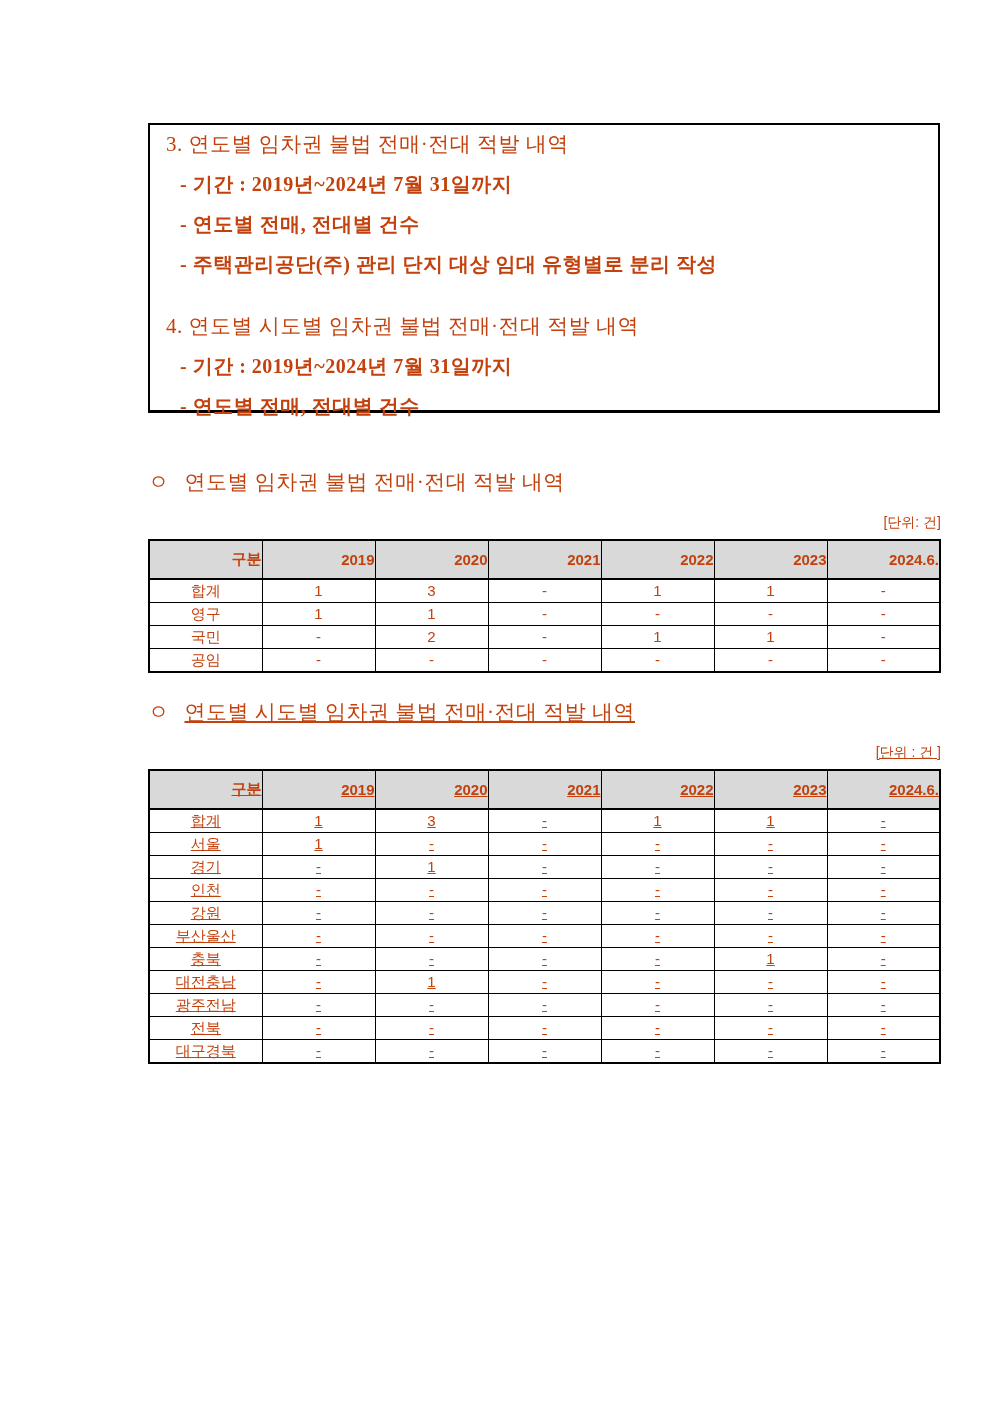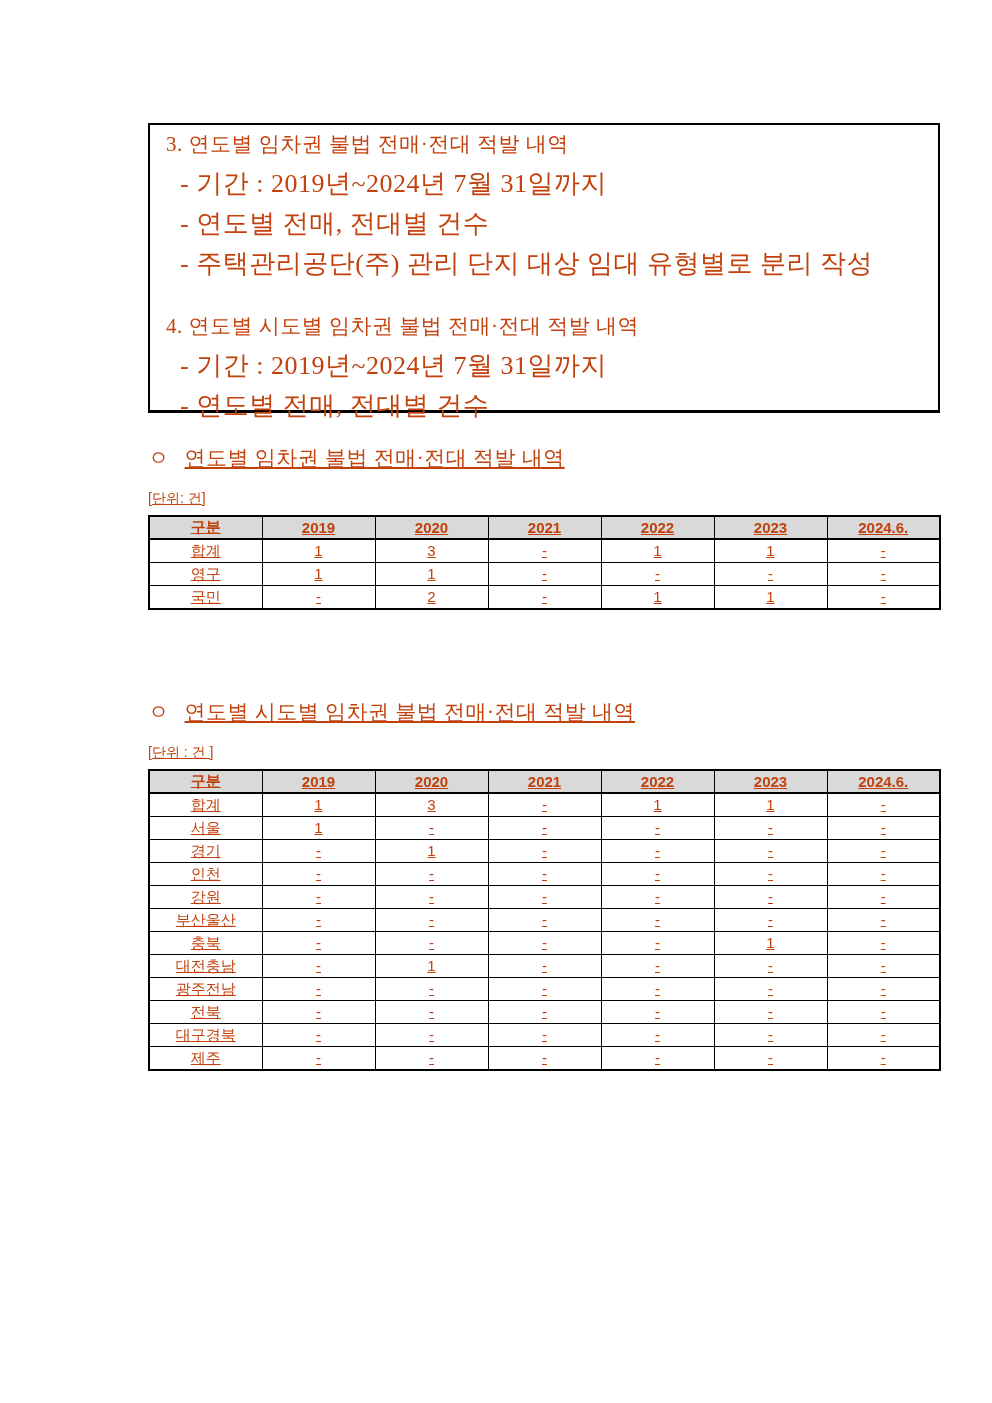--- a/index.html
+++ b/index.html
@@ -26,51 +26,53 @@
     border-bottom-width: 3px;
     padding: 4px 16px;
     background: #ffffff;
   }
   .box-title {
     font-size: 21px;
     line-height: 30px;
     letter-spacing: 0.5px;
   }
   .box-line {
-    font-size: 26px;
+    font-size: 20px;
     line-height: 30px;
     margin-top: 10px;
     margin-left: 14px;
     letter-spacing: 0.5px;
+    font-weight: bold;
   }
   .box-item + .box-item { margin-top: 32px; }
 
   
   .section {
     position: absolute;
     left: 100px;
     width: 793px;
   }
-  .section-1 { top: 444px; text-decoration: underline; }
+  .section-1 { top: 468px; }
   .section-2 { top: 698px; text-decoration: underline; }
   .heading {
     font-size: 21px;
     line-height: 28px;
     letter-spacing: 0.5px;
     white-space: nowrap;
   }
   .heading .bullet {
     display: inline-block;
     margin-right: 15px;
   }
   .unit {
     margin-top: 17px;
     font-family: "Liberation Sans", "DejaVu Sans", sans-serif;
     font-size: 14px;
     line-height: 18px;
+    text-align: right;
   }
 
   
   table {
     margin-top: 8px;
     width: 793px;
     table-layout: fixed;
     border-collapse: collapse;
     border: 2px solid #000000;
     font-family: "Liberation Sans", "DejaVu Sans", sans-serif;
@@ -78,22 +80,23 @@
   th, td {
     border: 1px solid #000000;
     text-align: center;
     vertical-align: middle;
     font-size: 15px;
     padding: 0;
   }
   thead th {
     background: #d9d9d9;
     font-weight: bold;
-    height: 23px;
+    height: 39px;
     border-bottom: 2px solid #000000;
+    text-align: right;
   }
   tbody td {
     height: 22px;
     line-height: 22px;
     font-weight: normal;
   }
 </style>
 </head>
 <body>
 
@@ -151,20 +154,29 @@
           </tr>
           <tr>
             <td>국민</td>
             <td>-</td>
             <td>2</td>
             <td>-</td>
             <td>1</td>
             <td>1</td>
             <td>-</td>
           </tr>
+          <tr>
+            <td>공임</td>
+            <td>-</td>
+            <td>-</td>
+            <td>-</td>
+            <td>-</td>
+            <td>-</td>
+            <td>-</td>
+          </tr>
         </tbody>
     </table>
   </div>
 
   <div class="section section-2">
     <div class="heading">
       <span class="bullet">ㅇ</span><span>연도별 시도별 임차권 불법 전매·전대 적발 내역</span>
     </div>
     <div class="unit">[단위 : 건 ]</div>
     <table>
@@ -272,26 +284,17 @@
           </tr>
           <tr>
             <td>대구경북</td>
             <td>-</td>
             <td>-</td>
             <td>-</td>
             <td>-</td>
             <td>-</td>
             <td>-</td>
           </tr>
-          <tr>
-            <td>제주</td>
-            <td>-</td>
-            <td>-</td>
-            <td>-</td>
-            <td>-</td>
-            <td>-</td>
-            <td>-</td>
-          </tr>
         </tbody>
     </table>
   </div>
 
 </div>
 
 </body></html>

